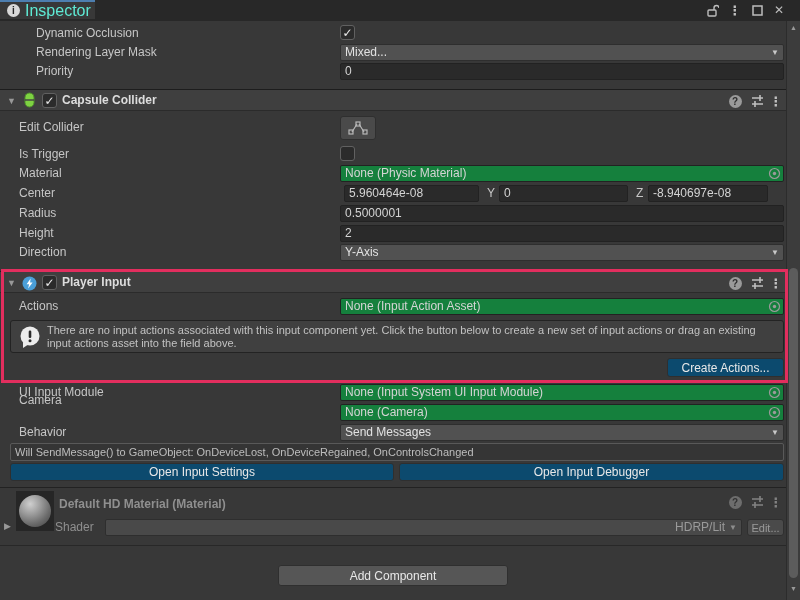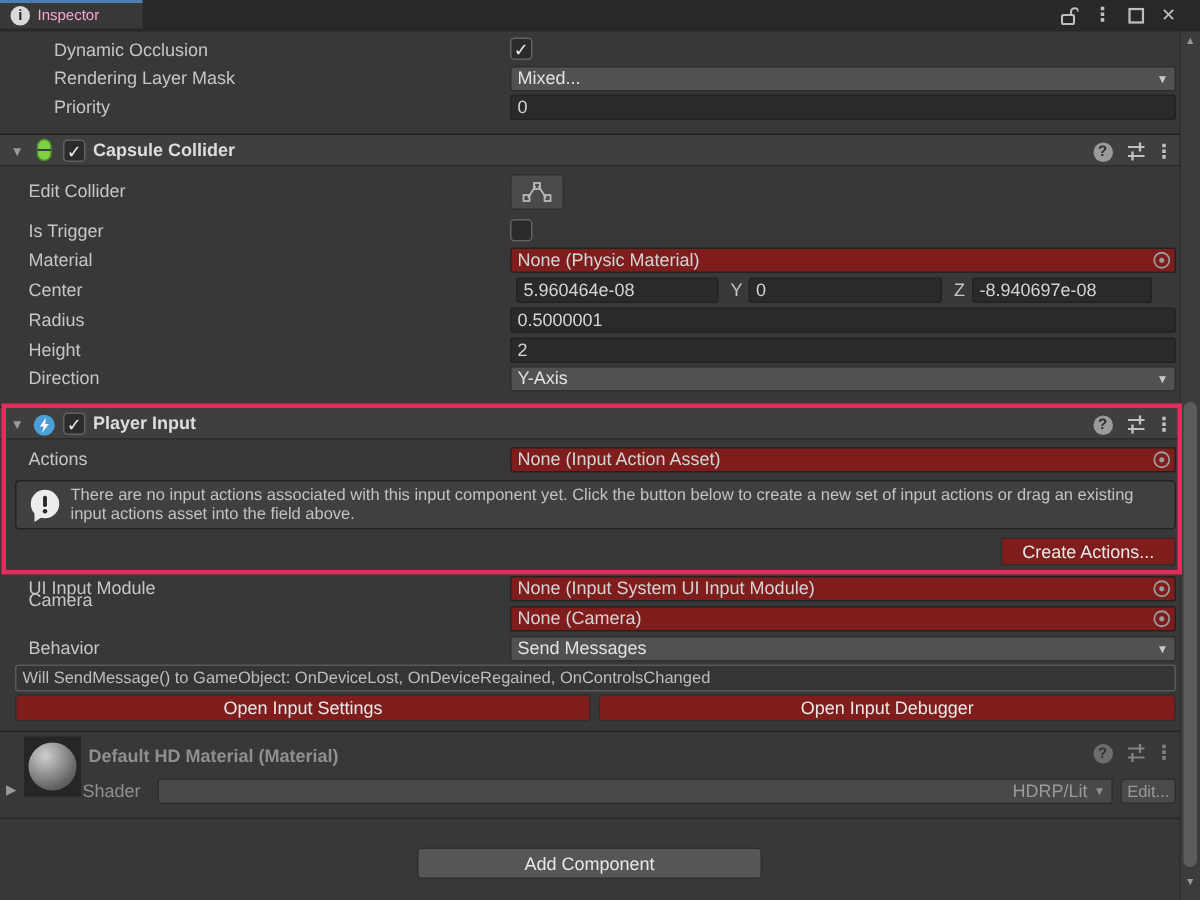--- a/index.html
+++ b/index.html
@@ -4,41 +4,41 @@
 <style>
   html,body{margin:0;padding:0;background:#1e1e1e;}
   .root{position:relative;width:800px;height:600px;background:#383838;overflow:hidden;
         font-family:"Liberation Sans","DejaVu Sans",sans-serif;font-size:12px;color:#c6c6c6;
         -webkit-font-smoothing:antialiased;}
   .abs{position:absolute;}
   
   .tabbar{position:absolute;left:0;top:0;width:800px;height:21px;background:#282828;}
   .tab{position:absolute;left:0;top:0;width:95px;height:19px;background:#383838;
        border-top:2px solid #4d7eaf;display:flex;align-items:center;gap:5px;padding-left:7px;box-sizing:border-box;}
-  .tab-title{color:#f9a8d4;font-size:10px;}
+  .tab-title{color:#5eead4;font-size:16px;}
   .info-ic{width:13px;height:13px;border-radius:50%;background:#d9d9d9;color:#262626;
            font-weight:bold;font-size:10px;line-height:13px;text-align:center;flex:0 0 auto;}
   .winctrls{position:absolute;right:14px;top:3px;display:flex;align-items:center;gap:8px;color:#bdbdbd;}
   .wicon{width:14px;height:14px;display:flex;align-items:center;justify-content:center;}
   
   .lbl{position:absolute;height:17px;line-height:17px;color:#c6c6c6;white-space:nowrap;}
   .dimlbl{color:#8f8f8f;}
   .fld{position:absolute;height:17px;box-sizing:border-box;background:#2a2a2a;border:1px solid #222;
        border-radius:2px;color:#d4d4d4;line-height:15px;padding:0 4px;white-space:nowrap;overflow:hidden;}
   .dd{position:absolute;height:17px;box-sizing:border-box;background:#515151;border:1px solid #2e2e2e;
       border-radius:2px;color:#e2e2e2;line-height:15px;padding:0 4px;display:flex;align-items:center;
       justify-content:space-between;white-space:nowrap;overflow:hidden;}
   .dd-dim{background:#494949;color:#9a9a9a;}
   .ddarrow{font-size:8px;color:#c8c8c8;flex:0 0 auto;margin-left:4px;}
-  .obj{position:absolute;height:17px;box-sizing:border-box;background:#7f1d1d;border:1px solid #222;
+  .obj{position:absolute;height:17px;box-sizing:border-box;background:#15803d;border:1px solid #222;
        border-radius:2px;color:#d4d4d4;line-height:15px;padding:0 20px 0 4px;white-space:nowrap;overflow:hidden;}
   .picker{position:absolute;right:2px;top:1px;width:13px;height:13px;}
   .chk{position:absolute;width:15px;height:15px;background:#2b2b2b;border:1px solid #616161;border-radius:3px;
        color:#ececec;font-size:12px;line-height:14px;text-align:center;box-sizing:border-box;}
-  .btn{position:absolute;background:#7f1d1d;border:1px solid #2f2f2f;border-radius:3px;color:#e8e8e8;
+  .btn{position:absolute;background:#0c4a6e;border:1px solid #2f2f2f;border-radius:3px;color:#e8e8e8;
        display:flex;align-items:center;justify-content:center;box-sizing:border-box;white-space:nowrap;}
   .hdr{position:absolute;left:0;width:786px;height:22px;background:#3f3f3f;border-top:1px solid #1d1d1d;
        border-bottom:1px solid #2b2b2b;box-sizing:border-box;}
   .hdr-title{position:absolute;left:62px;top:0;height:20px;line-height:20px;font-weight:bold;color:#dddddd;}
   .fold{position:absolute;font-size:9px;color:#999;}
   .hicon{position:absolute;top:3px;width:16px;height:16px;display:flex;align-items:center;justify-content:center;}
   .help-circ{width:13px;height:13px;border-radius:50%;background:#9a9a9a;color:#2e2e2e;font-weight:bold;
              font-size:10px;line-height:13px;text-align:center;}
   .kebab{font-size:13px;font-weight:bold;color:#c0c0c0;}
   .helpbox{position:absolute;left:10px;top:320px;width:774px;height:33px;background:#404040;

